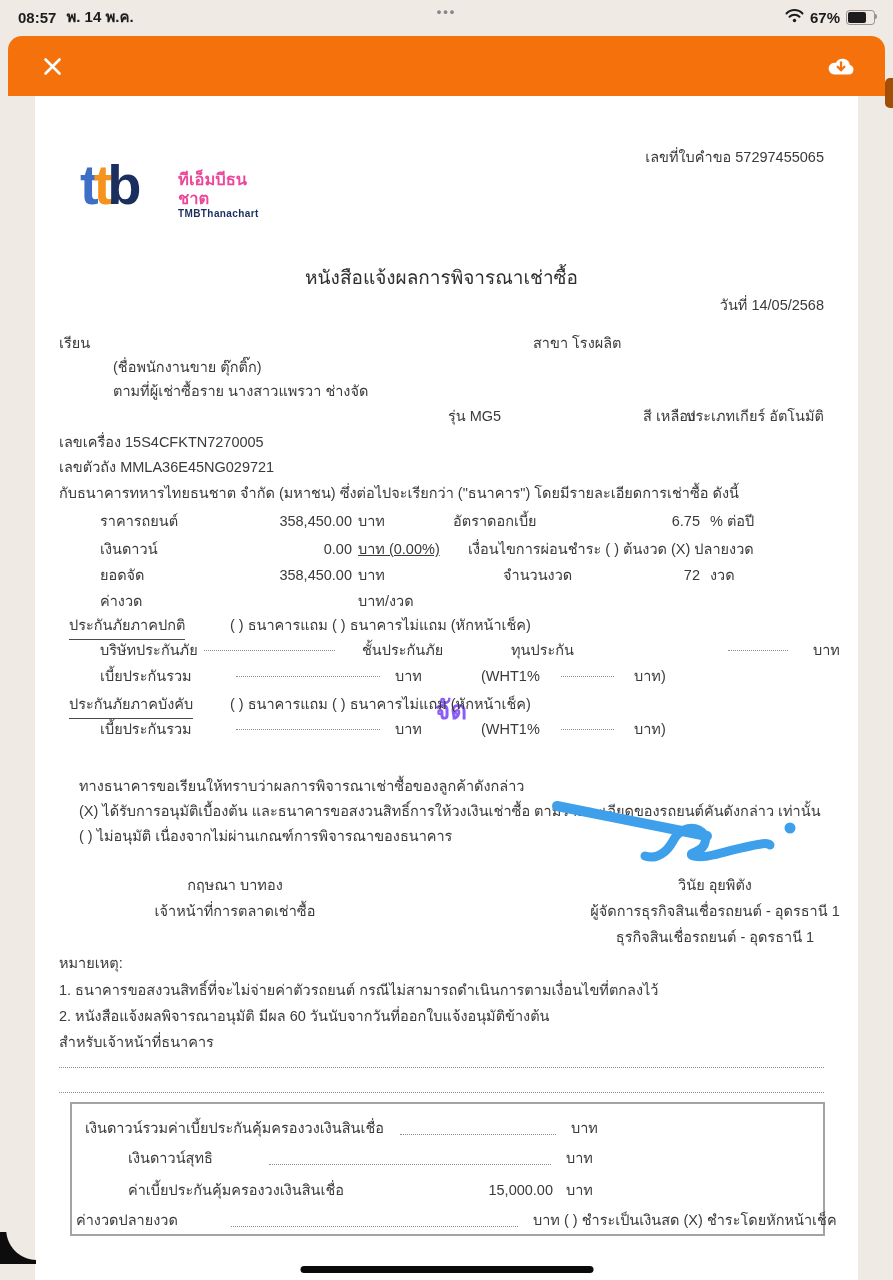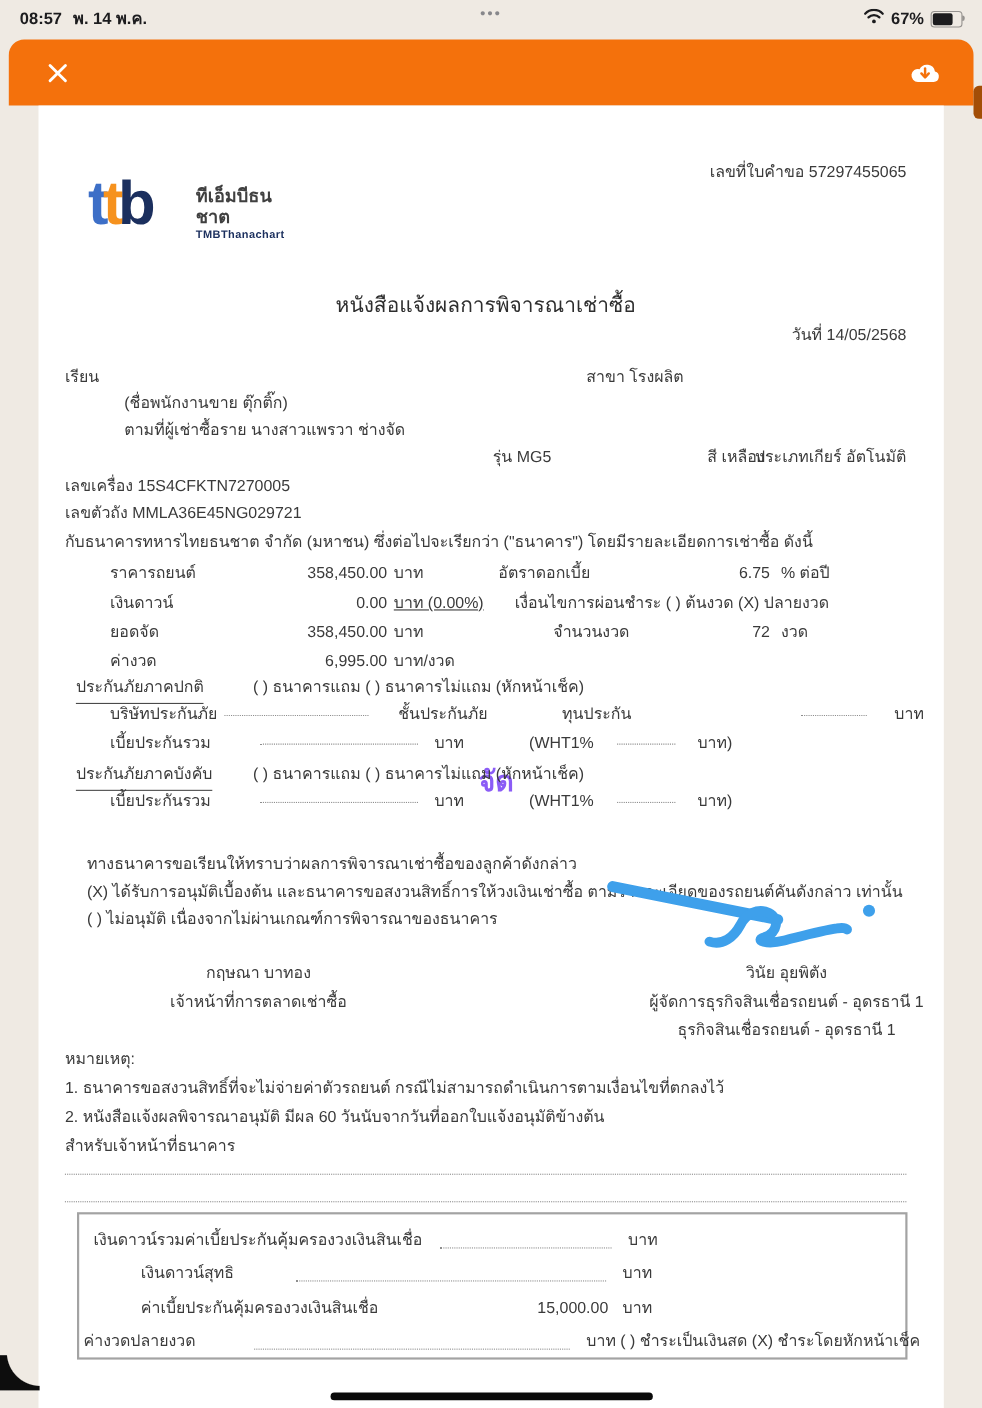--- a/index.html
+++ b/index.html
@@ -40,21 +40,21 @@
   .ln{position:absolute;left:24px;width:765px;height:26px;line-height:26px;white-space:nowrap;}
   .ln span{position:absolute;top:0;white-space:nowrap;}
   .num{text-align:right;}
   .leader{position:absolute;top:6px;height:13px;border-bottom:1.5px dotted #8d8d8d;}
   .uline{border-bottom:1.2px solid #4a4a4a;padding-bottom:1px;}
   .center{text-align:center;}
   
   .logo{position:absolute;left:45px;top:64px;height:56px;}
   .logo-word{font-size:56px;font-weight:800;letter-spacing:-5px;line-height:50px;}
   .logo-text{position:absolute;left:98px;top:10px;line-height:1.15;}
-  .logo-thai{font-size:16.5px;font-weight:700;color:#404040;}
+  .logo-thai{font-size:16.5px;font-weight:700;color:#ec4899;}
   .logo-en{font-size:10px;font-weight:700;color:#1B2F5E;letter-spacing:.4px;}
   .title-row{position:absolute;left:24px;top:166px;width:765px;text-align:center;
     font-size:19px;color:#2e2e2e;}
   .stamp{position:absolute;left:400px;top:545px;font-size:26px;font-weight:700;color:#8b5cf6;margin-top:48px;}
   .sig-svg{position:absolute;left:516px;top:700px;}
   .box{position:absolute;left:35px;top:1006px;width:751px;height:130px;border:2px solid #a3a3a3;}
   .box .bln{position:absolute;left:0;width:100%;height:28px;line-height:28px;}
   .box .bln span{position:absolute;top:0;white-space:nowrap;}
   
   .curl{position:absolute;left:0;bottom:16px;width:36px;height:32px;
@@ -165,21 +165,20 @@
   <div class="ln" style="top:466px;">
     <span style="left:41px;">ยอดจัด</span>
     <span class="num" style="left:110px;width:183px;">358,450.00</span>
     <span style="left:299px;">บาท</span>
     <span style="left:444px;">จำนวนงวด</span>
     <span class="num" style="left:560px;width:81px;">72</span>
     <span style="left:651px;">งวด</span>
   </div>
   <div class="ln" style="top:492px;">
     <span style="left:41px;">ค่างวด</span>
-    <span class="num" style="left:110px;width:183px;">6,995.00</span>
     <span style="left:299px;">บาท/งวด</span>
   </div>
 
   <div class="ln" style="top:516px;">
     <span class="uline" style="left:10px;">ประกันภัยภาคปกติ</span>
     <span style="left:171px;">( ) ธนาคารแถม ( ) ธนาคารไม่แถม (หักหน้าเช็ค)</span>
   </div>
   <div class="ln" style="top:541px;">
     <span style="left:41px;">บริษัทประกันภัย</span>
     <span class="leader" style="left:145px;width:131px;"></span>

